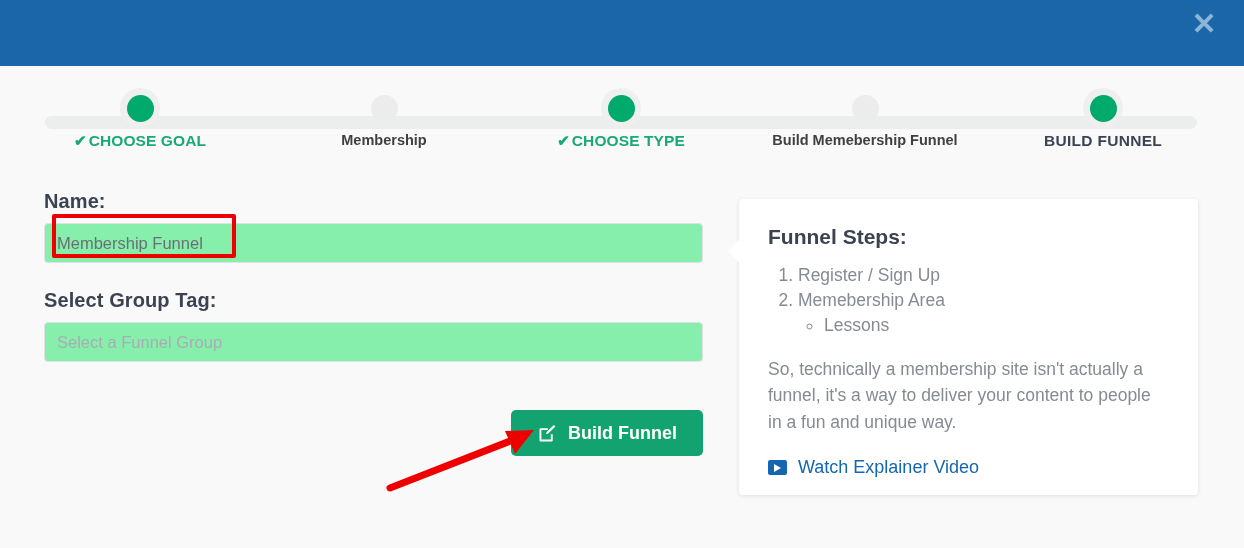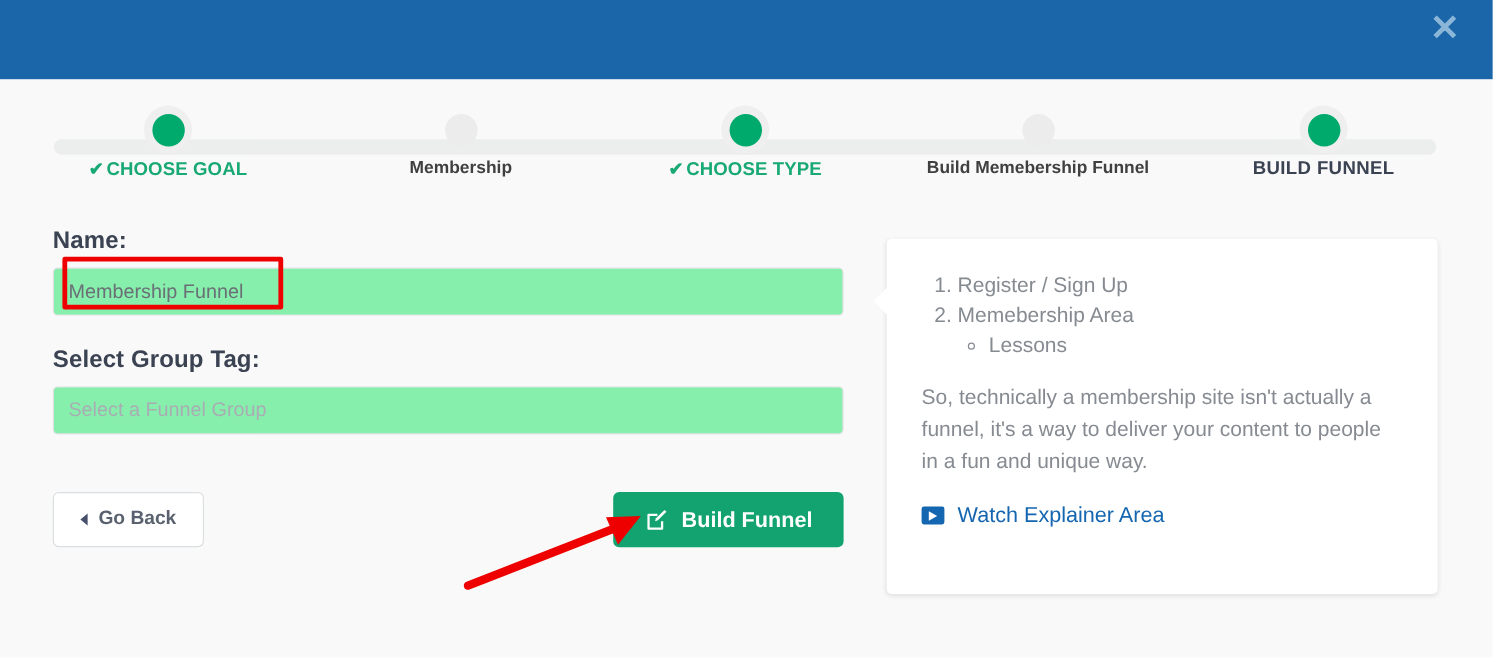--- a/index.html
+++ b/index.html
@@ -361,58 +361,55 @@
       <input class="text-input" id="name-input" type="text" value="Membership Funnel" style="">
       <div id="name-highlight-box"></div>
     </div>
 
     <div class="field-label">Select Group Tag:</div>
     <div id="group-field-wrap">
       <input class="text-input" id="group-input" type="text" placeholder="Select a Funnel Group" style="">
     </div>
 
     <div id="btn-row">
-      <button id="go-back-btn">
-        <span class="tri-left"></span>
-        <span>Go Back</span>
-      </button>
 
       <button id="build-funnel-btn">
         <span style="display:flex;">
           <svg width="20" height="20" viewBox="0 0 20 20" aria-hidden="true">
             <path d="M2.5 5.2 h8.3 v1.9 H4.4 v9.4 h9.4 v-5.2 h1.9 v6.2 a1 1 0 0 1-1 1 H3.5 a1 1 0 0 1-1-1 V6.2 a1 1 0 0 1 1-1 z" fill="#ffffff"></path>
             <path d="M16.8 1.9 18.4 3.5 11.3 10.6 8.9 11.3 9.6 8.9 z" fill="#ffffff"></path>
           </svg>
         </span>
         <span>Build Funnel</span>
       </button>
     </div>
   </div>
 
   <div id="info-card">
     <div id="info-card-caret"></div>
     <div id="info-inner">
+      <div id="info-title">Funnel Steps:</div>
 
       <ol id="steps-list">
         <li>
           <span>Register / Sign Up</span>
         </li>
         <li>
           <span>Memebership Area</span>
           <ul>
             <li>Lessons</li>
           </ul>
         </li>
       </ol>
 
       <p id="info-paragraph">So, technically a membership site isn't actually a funnel, it's a way to deliver your content to people in a fun and unique way.</p>
 
       <div id="video-link-row">
         <span id="video-icon"></span>
-        <span id="video-link-text">Watch Explainer Area</span>
+        <span id="video-link-text">Watch Explainer Video</span>
       </div>
     </div>
   </div>
 
   <svg id="annotation-arrow" viewBox="0 0 1244 548">
     <line x1="390" y1="488" x2="518" y2="438" stroke="#ee0000" stroke-width="7" stroke-linecap="round"></line>
     <polygon points="534,430 505,431 515,454" fill="#ee0000"></polygon>
   </svg>
 
 </div>

